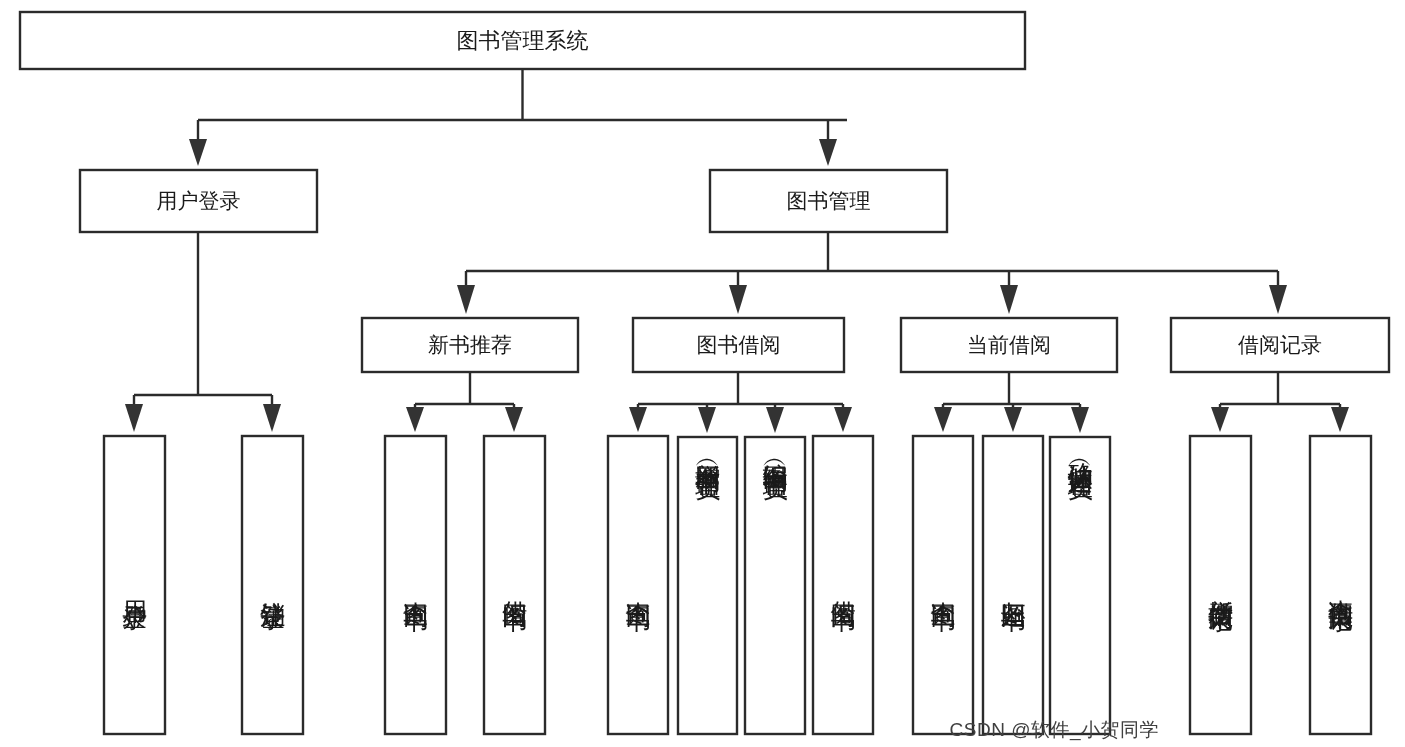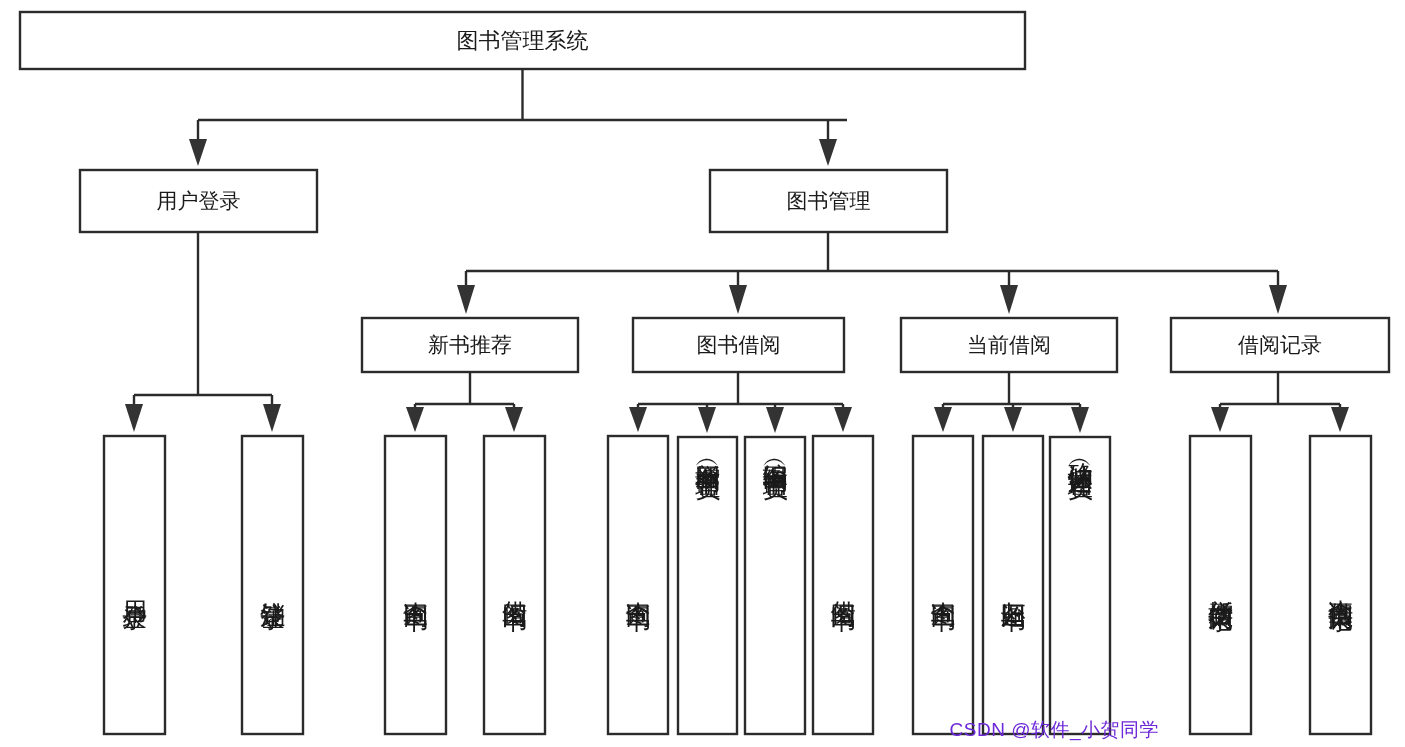--- a/index.html
+++ b/index.html
@@ -75,21 +75,21 @@
     color: #1a1a1a;
     letter-spacing: 2px;
     white-space: nowrap;
   }
   .watermark {
     position: absolute;
     right: 14px;
     bottom: 4px;
     font-family: "Liberation Sans", "DejaVu Sans", sans-serif;
     font-size: 19px;
-    color: #6d28d9;
+    color: #404040;
     letter-spacing: 0.5px;
     white-space: nowrap;
   }
 </style>
 </head>
 <body>
 
 <div id="diagram-root">
 
   <svg class="diagram-canvas" viewBox="0 0 1405 747" xmlns="http://www.w3.org/2000/svg">

